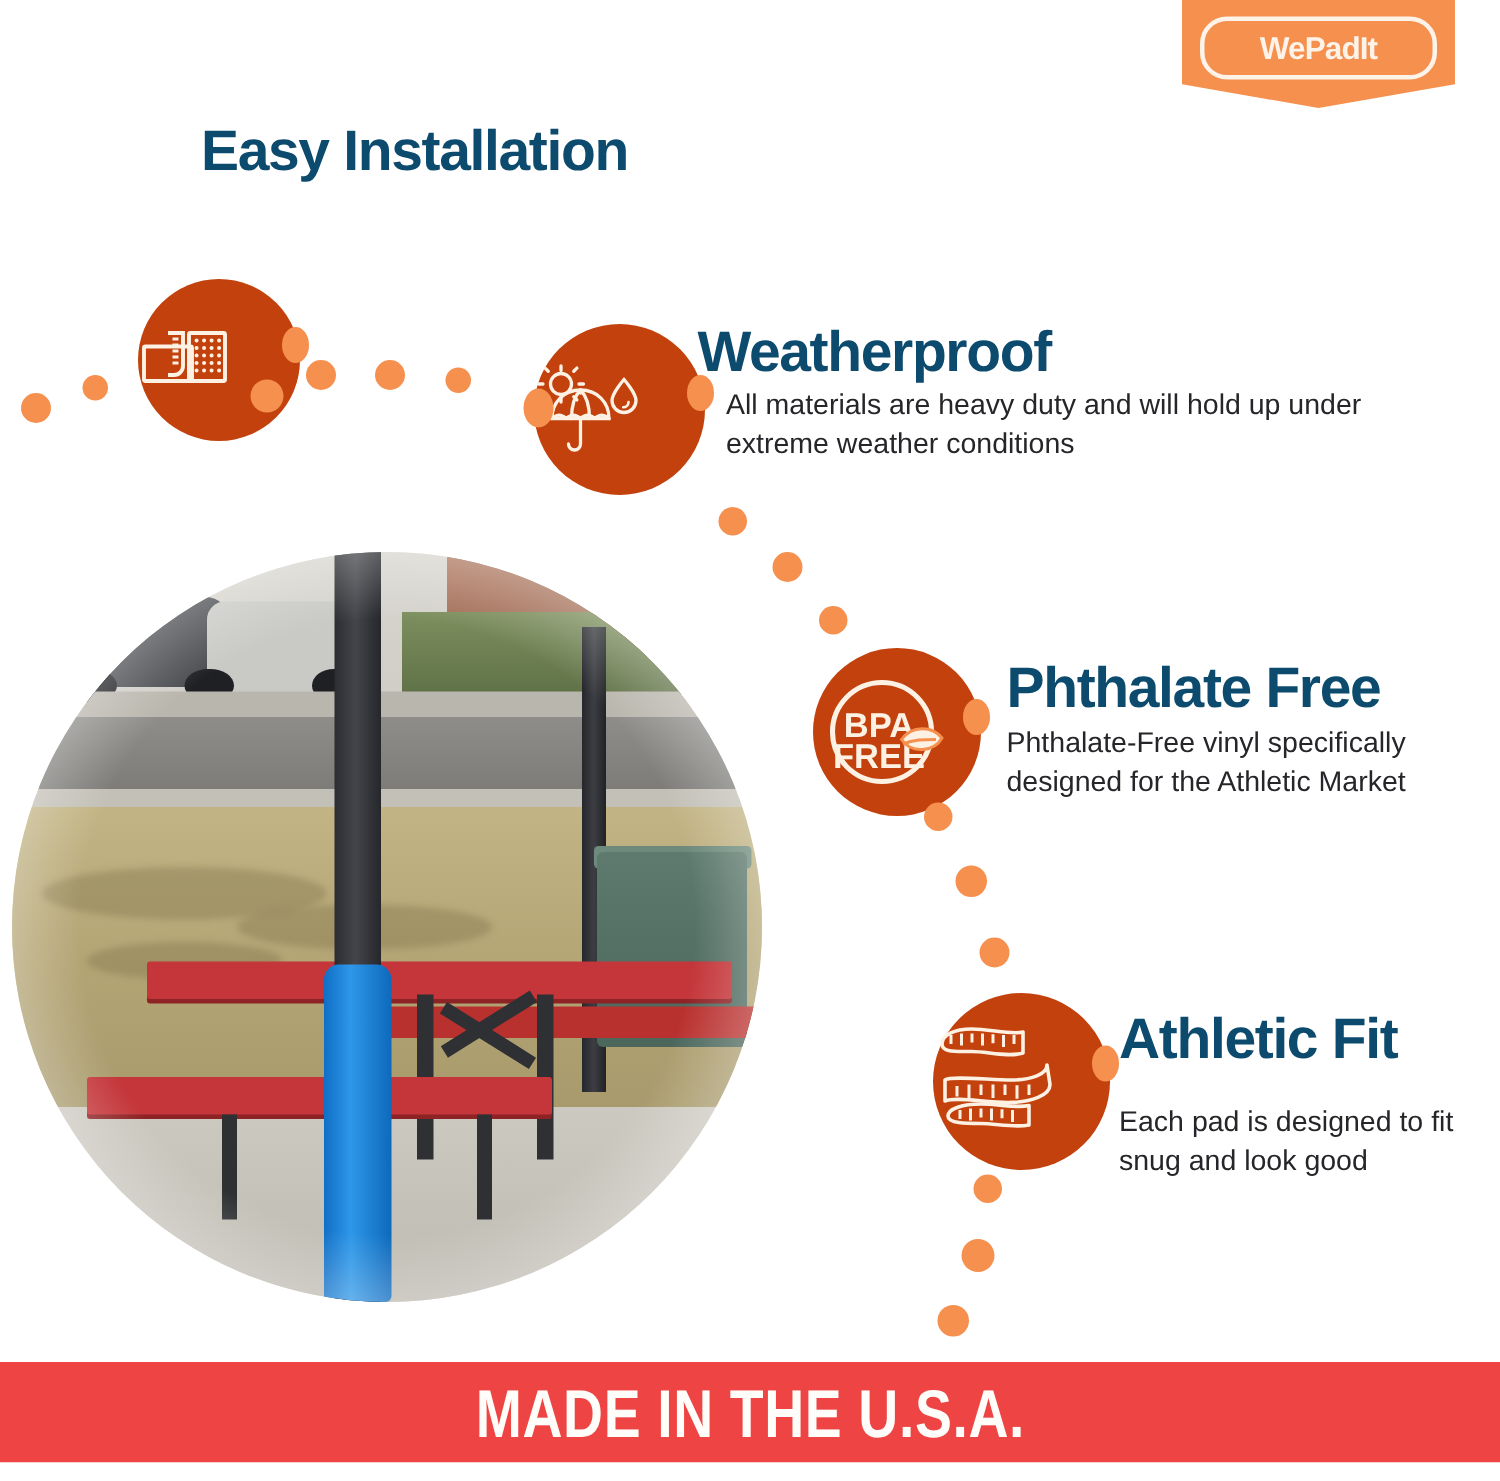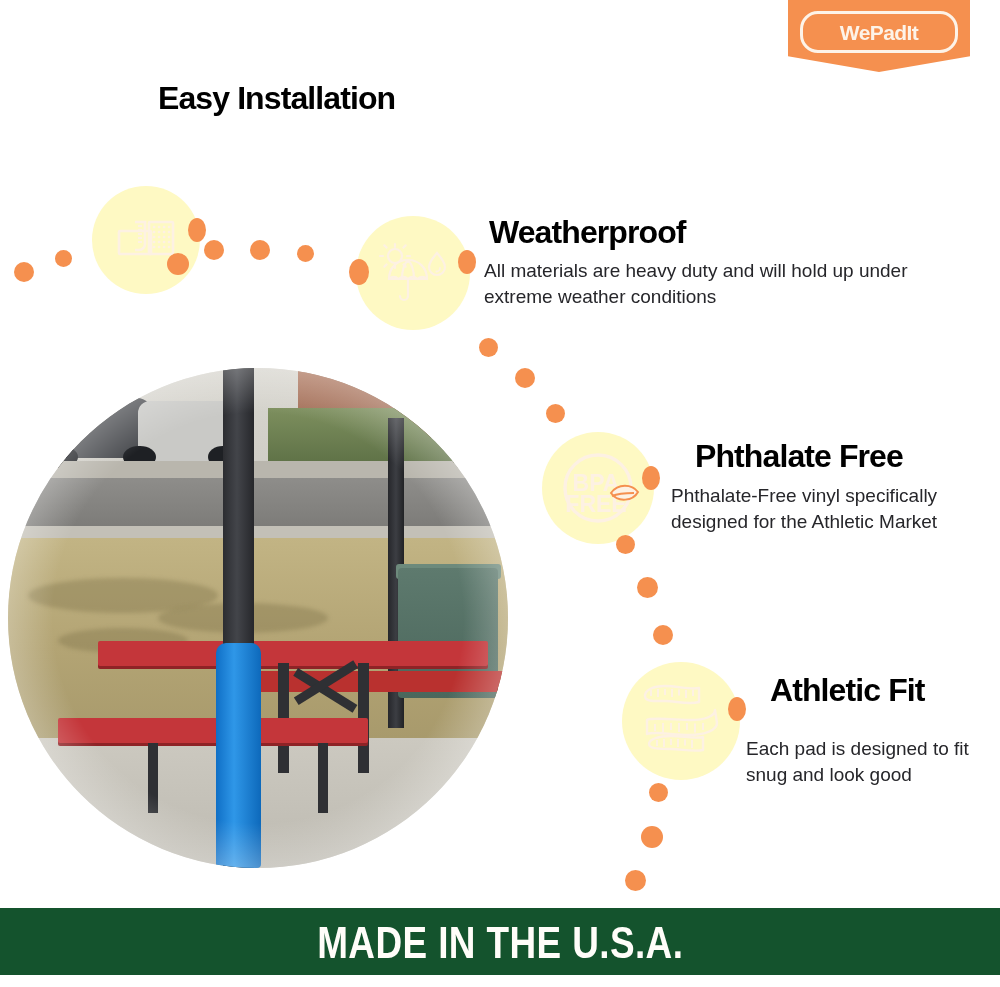--- a/index.html
+++ b/index.html
@@ -51,27 +51,26 @@
     font-size: 21px;
     font-weight: 700;
     letter-spacing: -0.6px;
     line-height: 1;
     white-space: nowrap;
   }
 
   
   .feature-title {
     position: absolute;
-    font-size: 32px;
+    font-size: 38px;
     font-weight: 800;
-    color: #000000;
+    color: #0c4a6e;
     letter-spacing: -0.9px;
     line-height: 1.1;
     white-space: nowrap;
-    margin-left: 24px;
   }
   .feature-desc {
     position: absolute;
     font-size: 19px;
     font-weight: 400;
     color: #26262a;
     line-height: 1.35;
   }
 
   
@@ -84,24 +83,23 @@
   #f3-title { left: 671px; top: 439px; }
   #f3-desc  { left: 671px; top: 483px; width: 270px; }
 
   #f4-title { left: 746px; top: 673px; }
   #f4-desc  { left: 746px; top: 736px; width: 235px; }
 
   
   .icon-circle {
     position: absolute;
     border-radius: 50%;
-    background: #fef9c3;
+    background: #c2410c;
     display: flex;
     align-items: center;
-    justify-content: center;
   }
   .icon-circle svg { display: block; }
 
   #icon-install { left: 92px;  top: 186px; width: 108px; height: 108px; }
   #icon-weather { left: 356px; top: 216px; width: 114px; height: 114px; }
   #icon-bpa     { left: 542px; top: 432px; width: 112px; height: 112px; }
   #icon-fit     { left: 622px; top: 662px; width: 118px; height: 118px; }
 
   
   .blob-l::before, .blob-r::after {
@@ -189,21 +187,21 @@
     pointer-events: none;
   }
 
   
   .usa-band {
     position: absolute;
     left: 0;
     top: 908px;
     width: 1000px;
     height: 68px;
-    background: #14532d;
+    background: #ef4444;
     display: flex;
     align-items: center;
     justify-content: center;
   }
   .usa-text {
     color: #fffdf9;
     font-size: 45px;
     font-weight: 800;
     letter-spacing: 0.5px;
     transform: scaleX(0.82);

